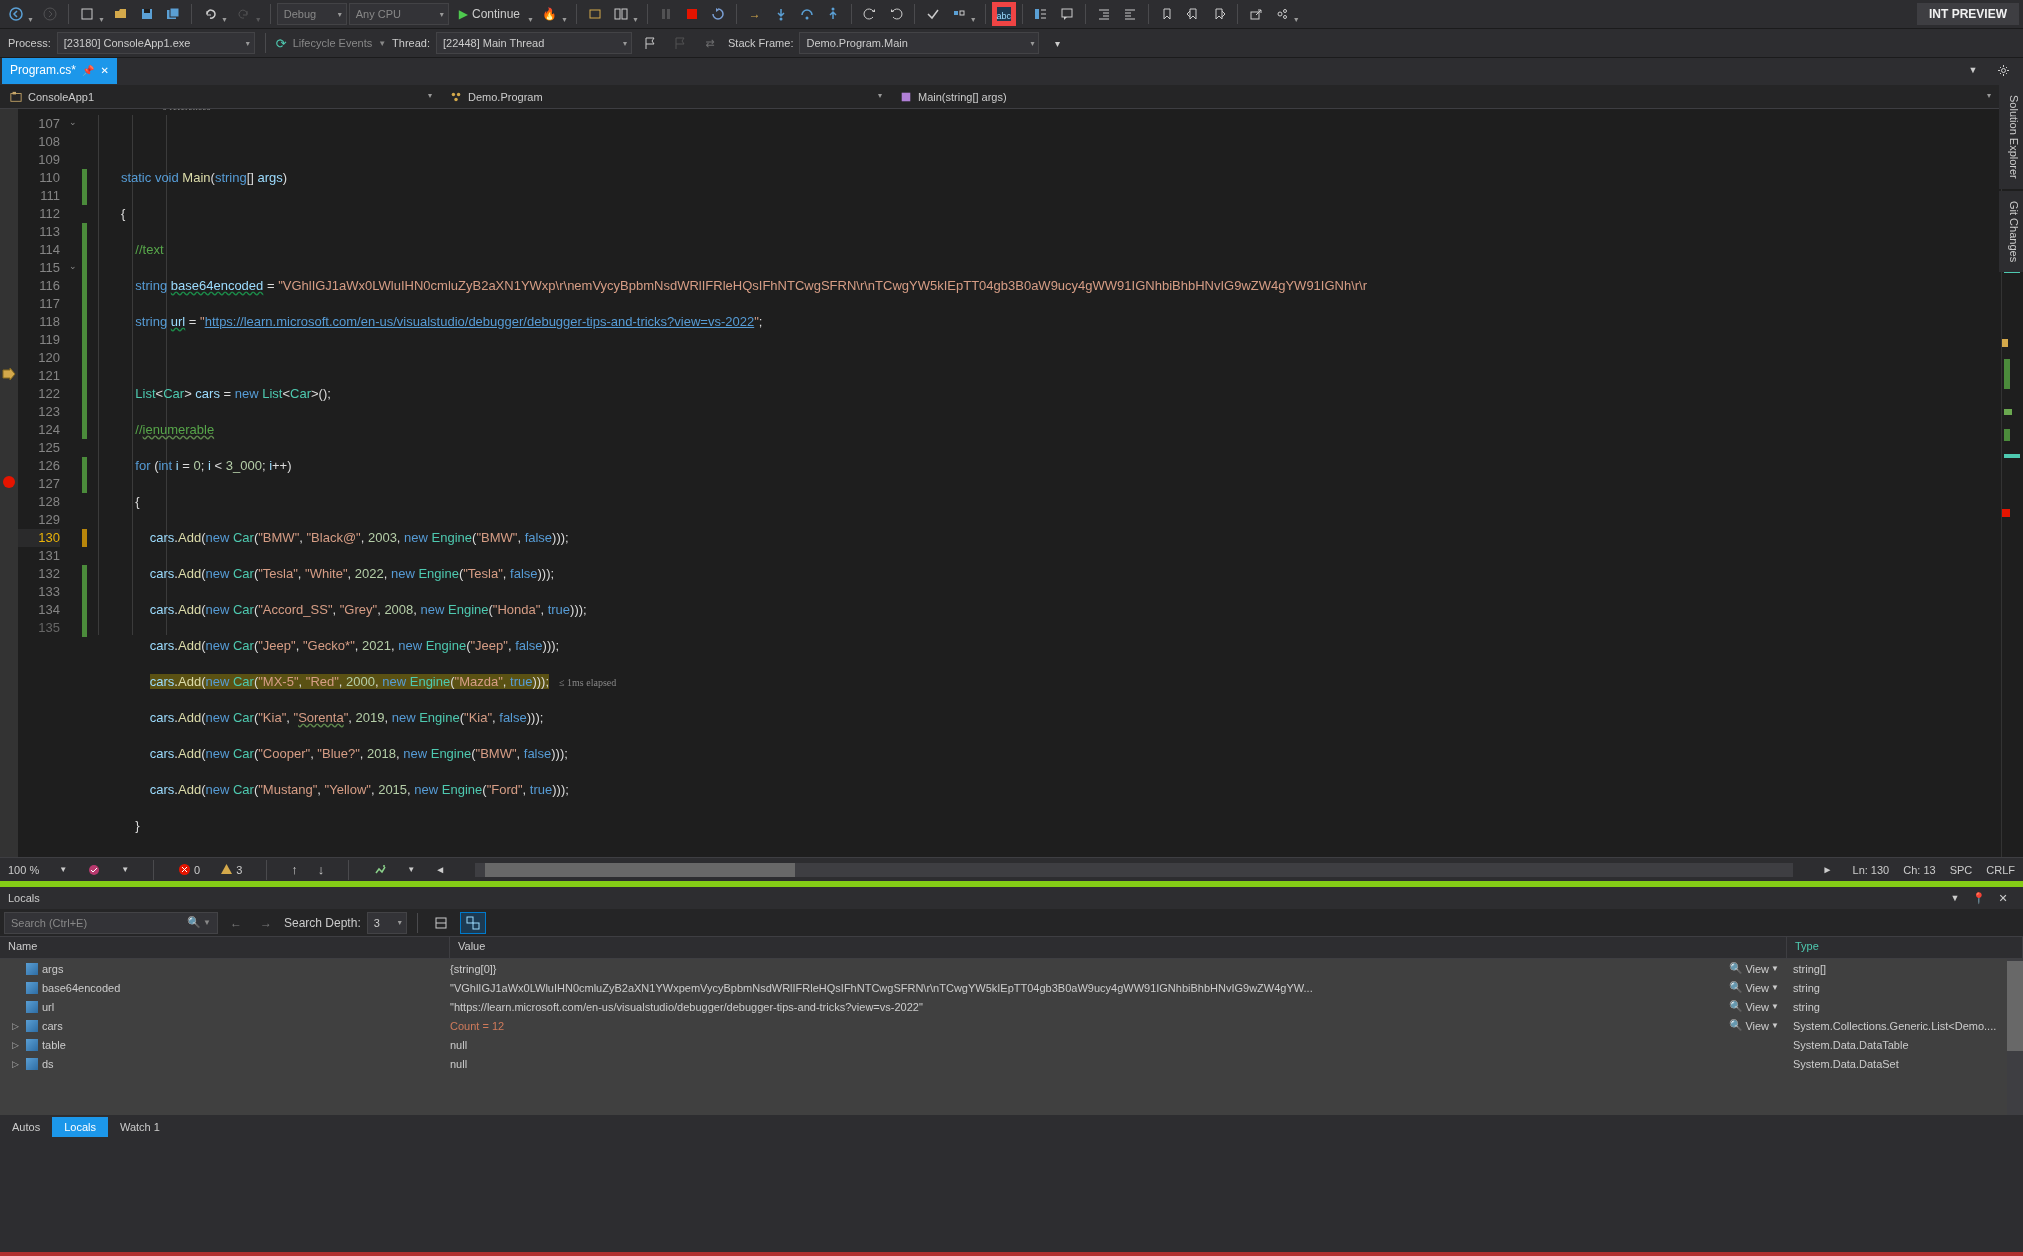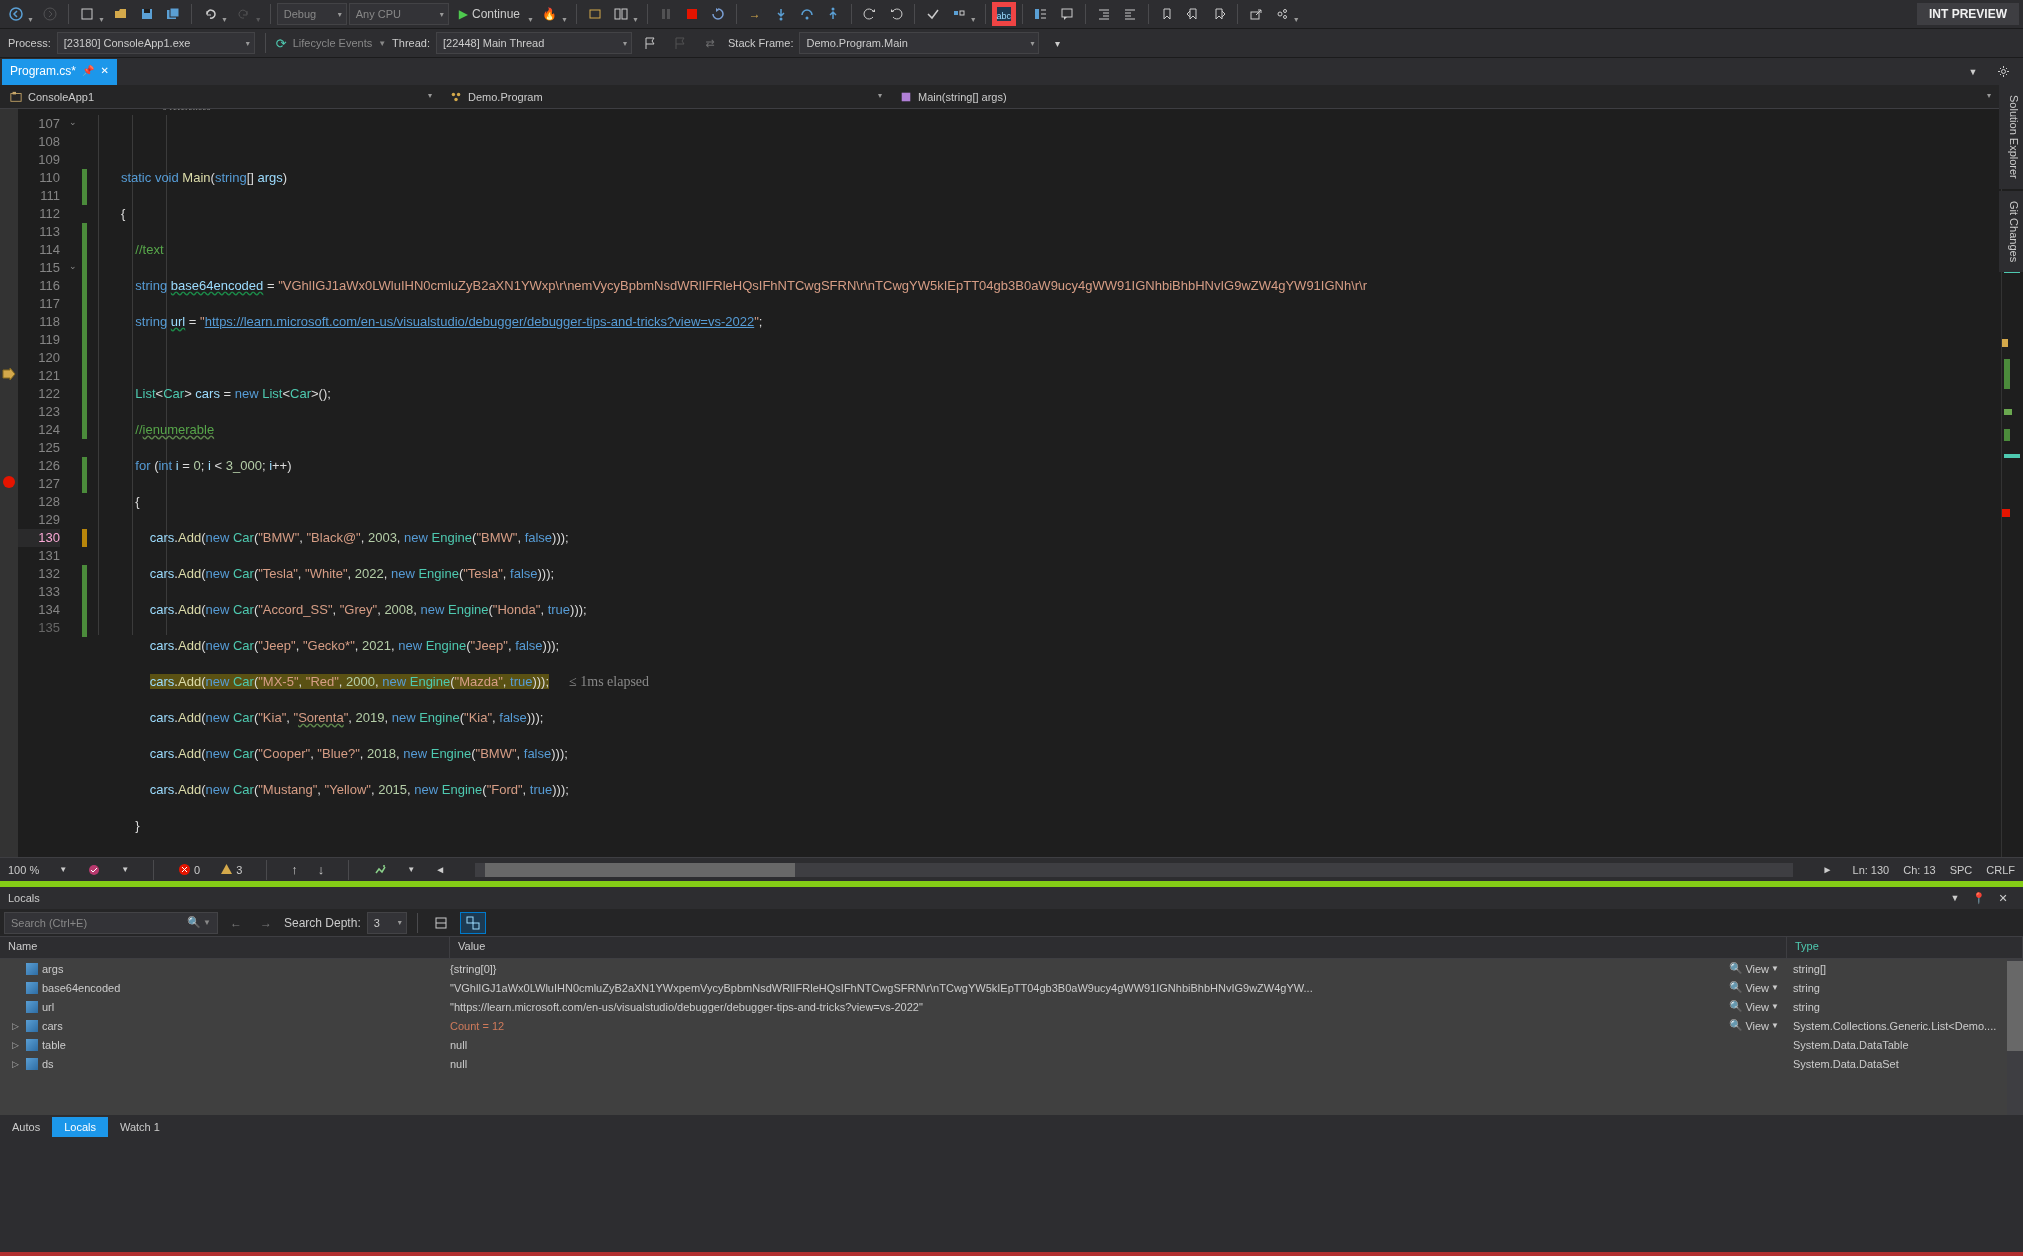--- a/index.html
+++ b/index.html
@@ -17,37 +17,37 @@
 .int-preview { background:#3e3e42; padding:4px 12px; font-weight:600; color:#f1f1f1; margin-left:auto; font-size:12px; }
 .tbtn.active-box { border:5px solid #ef4444; background:#1c3a52;align-items:flex-end; }
 .drop-arrow { font-size:7px; color:#999; margin-left:-3px; padding-right:2px; align-self:flex-end; margin-bottom:5px; }
 
 
 .row2 { height:29px; display:flex; align-items:center; padding:0 8px; gap:6px; background:#2d2d30; border-bottom:1px solid #1b1b1c; font-size:11px; }
 .row2 .label { color:#ccc; }
 .row2 .combo { min-width:190px; }
 
 
-.tabstrip { height:27px; display:flex; align-items:center; background:#2d2d30; padding-left:2px; position:relative; }
+.tabstrip { height:27px; display:flex; align-items:flex-start; background:#2d2d30; padding-left:2px; position:relative; }
 .file-tab { background:#1c97ea; color:#fff; height:26px; padding:0 8px; display:flex; align-items:center; gap:6px; font-size:12px; border-bottom:2px solid #1c97ea; }
 .file-tab .pin, .file-tab .close { font-size:10px; cursor:pointer; }
 .tabstrip-right { margin-left:auto; display:flex; gap:6px; padding-right:8px; }
 
 
 .crumb-row { height:24px; background:#252526; display:flex; align-items:center; border-bottom:1px solid #3e3e42; font-size:11px; }
 .crumb { flex:1; padding:0 10px; display:flex; align-items:flex-start; gap:6px; color:#ccc; position:relative; }
 .crumb::after { content:'▾'; position:absolute; right:8px; font-size:8px; color:#999; }
 .crumb-icon { width:12px; height:12px; }
 .crumb-split { width:24px; display:flex; align-items:center; justify-content:center; color:#999; }
 
 
 .editor-area { position:relative; height:748px; display:flex; background:#1e1e1e; overflow:hidden; }
 .margin-bp { width:18px; background:#333333; position:relative; }
 .gutter { width:48px; background:#1e1e1e; text-align:right; padding-right:6px; color:#858585; font-family:Consolas,monospace; font-size:13px; line-height:18px; padding-top:6px; }
-.gutter .cur { color:#f9a8d4; background:#2a2a2b; }
+.gutter .cur { color:#eab308; background:#2a2a2b; }
 .fold-col { width:16px; background:#1e1e1e; position:relative; }
 .change-col { width:6px; background:#1e1e1e; position:relative; }
 .change-green { position:absolute; left:0; width:5px; background:#4b8b3b; }
 .change-orange { position:absolute; left:0; width:5px; background:#b8860b; }
 .code { flex:1; font-family:Consolas,monospace; font-size:13px; line-height:18px; padding-top:6px; white-space:pre; color:#dcdcdc; position:relative; overflow:hidden; }
 .code .ln { height:18px; padding-left:4px; position:relative; }
 .indent-guide { position:absolute; top:6px; width:1px; background:#3b3b3b; height:520px; }
 .ig1 { left:10px; } .ig2 { left:44px; } .ig3 { left:78px; }
 
 
@@ -55,21 +55,21 @@
 .type { color:#4ec9b0; }
 .str { color:#d69d85; }
 .num { color:#b5cea8; }
 .cm { color:#57a64a; }
 .id { color:#9cdcfe; }
 .mth { color:#dcdcaa; }
 .squig { text-decoration:underline wavy #1b8e4a; text-decoration-skip-ink:none; }
 .squig-g { text-decoration:underline wavy #608b4e; }
 .url { color:#569cd6; text-decoration:underline; }
 .hl-yellow { background:#5a5113; }
-.elapsed { color:#888; font-size:14px; font-family:'Segoe UI'; padding-left:20px; }
+.elapsed { color:#888; font-size:10px; font-family:'Segoe UI'; padding-left:10px; }
 .refs { color:#888; font-size:10px; font-family:'Segoe UI'; }
 
 .bp-dot { width:12px; height:12px; background:#e51400; border-radius:50%; position:absolute; left:3px; }
 .bp-arrow { width:14px; height:14px; position:absolute; left:2px; }
 
 
 .minimap { width:22px; background:#1e1e1e; position:relative; border-left:1px solid #333; flex:0 0 22px; }
 .mm-mark { position:absolute; left:2px; width:16px; height:4px; }
 
 

